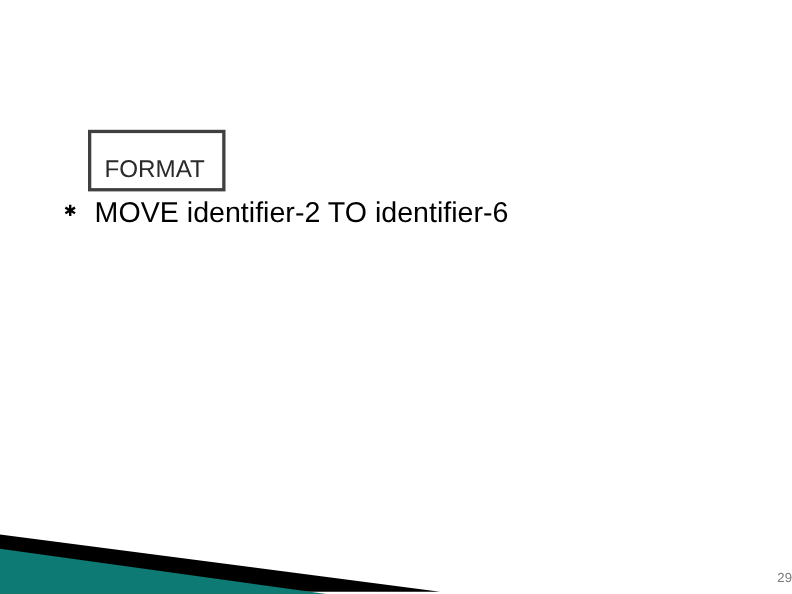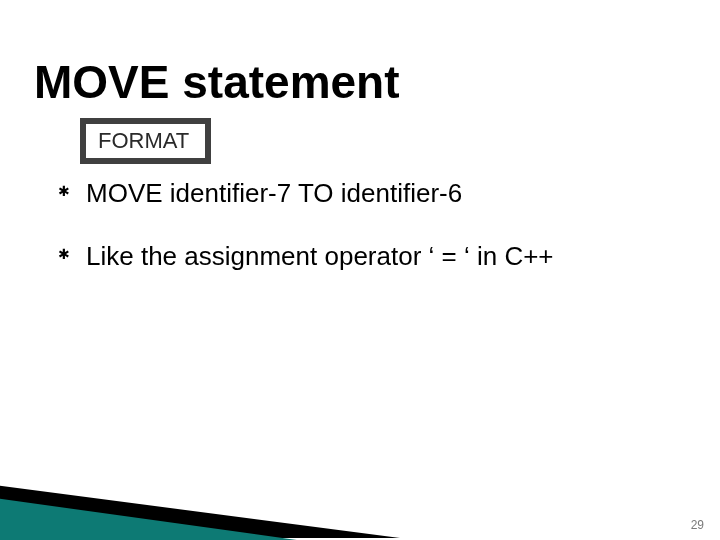--- a/index.html
+++ b/index.html
@@ -1,41 +1,39 @@
 <!DOCTYPE html>
 <html><head>
 <meta charset="utf-8">
 <style>
 html,body{margin:0;padding:0;width:720px;height:540px;background:#fff;font-family:"Trebuchet MS","Lucida Sans",Arial,sans-serif;color:#000;overflow:hidden}
 .slide{position:relative;width:720px;height:540px}
 .title{position:absolute;left:34px;top:24px;font-size:46px;font-weight:700;color:#000}
-.format-box{position:absolute;left:80px;top:118px;border:6px solid #404040;background:#fff;padding:4px 16px 4px 12px;font-family:Arial,Helvetica,sans-serif;font-size:22px;color:#2a2a2a}
+.format-box{position:absolute;left:80px;top:118px;border:3px solid #404040;background:#fff;padding:20px 16px 4px 12px;font-family:Arial,Helvetica,sans-serif;font-size:22px;color:#2a2a2a}
 .body-list{position:absolute;left:58px;top:176px;width:600px;list-style:none;margin:0;padding:0;font-size:26px;line-height:1.35;color:#000}
 .body-list li{position:relative;padding-left:28px;margin-bottom:4px}
 .body-list li.gap{margin-bottom:28px}
 .body-list li::before{content:"✱";position:absolute;left:0;top:6px;font-size:14px;color:#000}
 .u{}
 .deco{position:absolute;left:0;bottom:0;width:720px;height:120px;pointer-events:none}
 .deco .tri-black{position:absolute;left:-60px;bottom:2px;width:0;height:0;border-bottom:60px solid #000;border-right:460px solid transparent}
 .deco .tri-teal{position:absolute;left:-20px;bottom:-6px;width:0;height:0;border-bottom:50px solid #0d7a74;border-right:360px solid transparent}
-.page-num{position:absolute;right:16px;bottom:8px;font-family:Arial,sans-serif;font-size:12px;color:#7a7a7a}
+.page-num{position:absolute;right:0;bottom:8px;font-family:Arial,sans-serif;font-size:12px;color:#7a7a7a}
 </style>
 </head>
 <body>
 <div class="slide">
 
-<h1 class="title">MOVE statement</h1>
 
 <div class="format-box">FORMAT</div>
 
 <ul class="body-list">
   <li class="gap">
-    <span class="u">MOVE</span><span> identifier-7 </span><span class="u">TO</span><span> identifier-6</span>
+    <span class="u">MOVE</span><span> identifier-2 </span><span class="u">TO</span><span> identifier-6</span>
   </li>
-  <li>Like the assignment operator ‘ = ‘ in C++</li>
 </ul>
 
 <div class="deco">
   <div class="tri-black"></div>
   <div class="tri-teal"></div>
 </div>
 
 <div class="page-num">29</div>
 
 </div>

